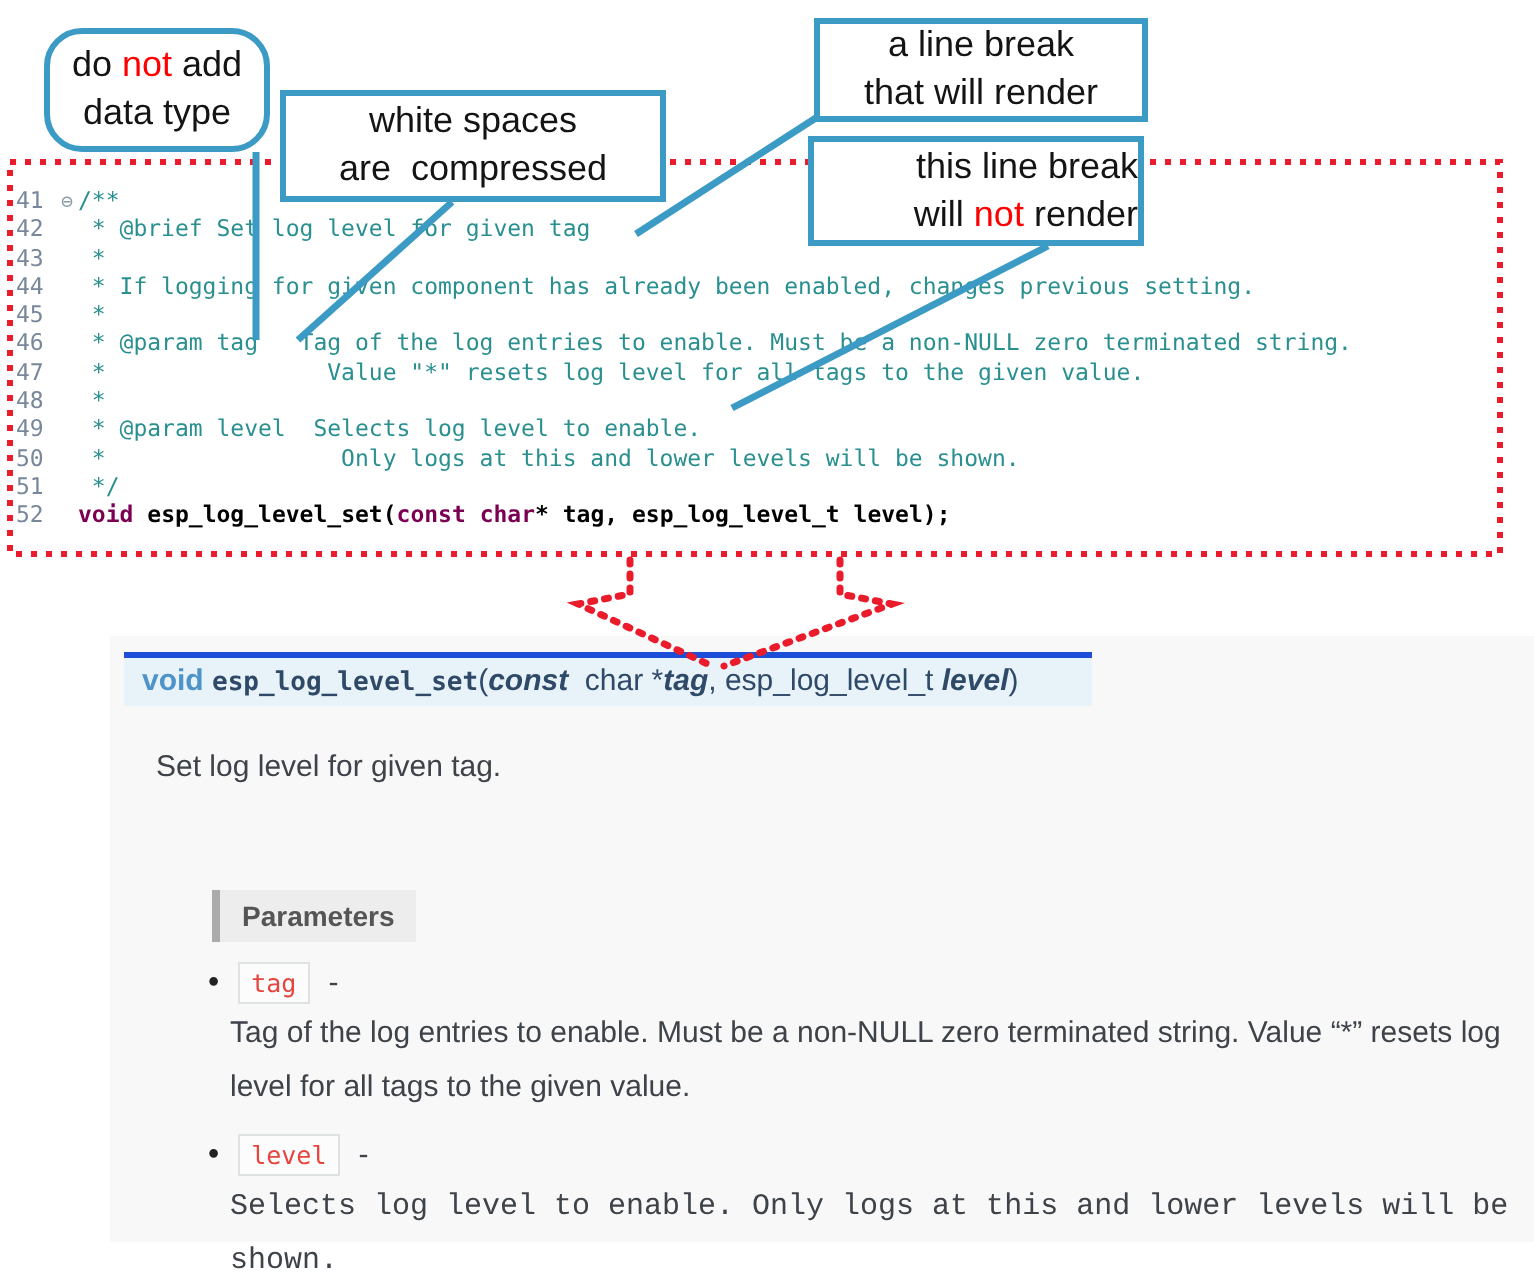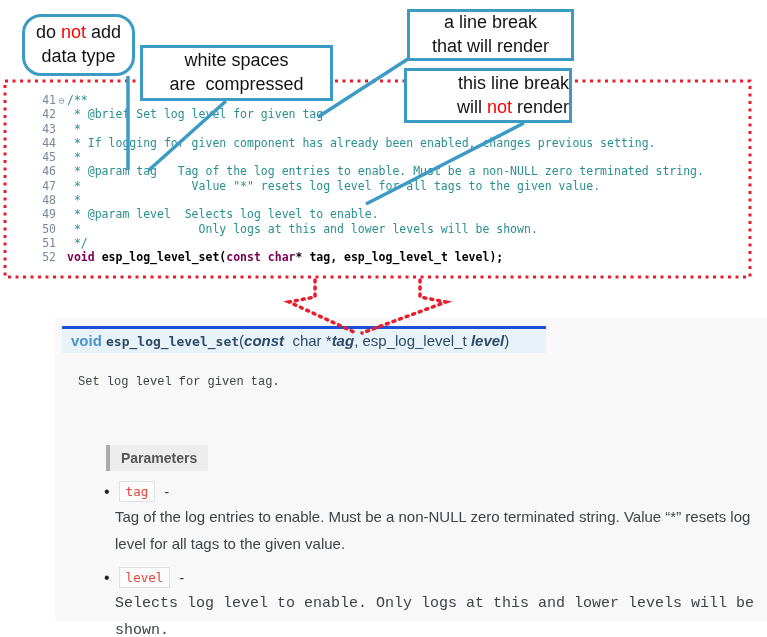--- a/index.html
+++ b/index.html
@@ -13,37 +13,37 @@
   
   .callout { position:absolute; z-index:10; background:#ffffff; border:3px solid #3C9BC4;
              display:flex; flex-direction:column; align-items:center; justify-content:center;
              text-align:center; font-size:18px; color:#141414; line-height:1.32; white-space:pre; }
   .red { color:#FF0000; }
 
   
   .code { position:absolute; left:8px; top:93px; z-index:2;
           font-family:"DejaVu Sans Mono", monospace; font-size:11.5px; line-height:14.3px; }
   .code-line { display:flex; height:14.3px; align-items:baseline; }
-  .lnum { width:20px; text-align:right; color:#78889A; flex:none;margin-left:28px; }
+  .lnum { width:20px; text-align:left; color:#78889A; flex:none; }
   .fold { width:11px; text-align:center; color:#8A9AA8; font-size:10px; flex:none; }
   .ctext { white-space:pre; }
   .comment { color:#2A8F8F; }
   .decl .ctext { color:#000000; font-weight:bold; }
   .c-kw { color:#7B0052; font-weight:bold; }
 
   
   .doc-panel { position:absolute; left:55px; top:318px; width:712px; height:303px;
                background:#F8F8F8; z-index:1; color:#3E4349; }
   .sig-bar { position:absolute; left:7px; top:8px; width:484px; height:27px;
              background:#E8F2F9; border-top:3px solid #1d4ed8; font-size:15px;
              line-height:23px; padding-left:9px; color:#2F4A68; white-space:pre; }
   .s-kw { color:#4E94C8; font-weight:bold; }
   .s-fn { font-family:"DejaVu Sans Mono", monospace; font-weight:bold; font-size:13px; }
   .s-em { font-style:italic; font-weight:bold; }
-  .brief { position:absolute; left:23px; top:57px; font-size:12px;font-family:Liberation Mono, monospace; }
+  .brief { position:absolute; left:23px; top:57px; font-size:15px; }
   .para  { position:absolute; left:23px; top:94px; font-size:15px; }
   .params-head { position:absolute; left:23px; top:127px; display:inline-block;
                  background:#EDEDED; border-left:4px solid #ABABAB; padding:5px 11px;
                  font-size:14px; font-weight:bold; color:#555555;margin-left:28px; }
   .param-row { position:absolute; display:flex; align-items:center; gap:9px; font-size:15px; }
   .bullet { color:#222222; font-size:16px; }
   .chip { font-family:"DejaVu Sans Mono", monospace; font-size:12.5px; color:#E6443C;
           background:#FCFCFC; border:1px solid #DFE2E3; padding:2px 6px; }
   .pdesc { position:absolute; font-size:15px; line-height:27px; width:645px; }
   .row1 { left:49px; top:163px; }

